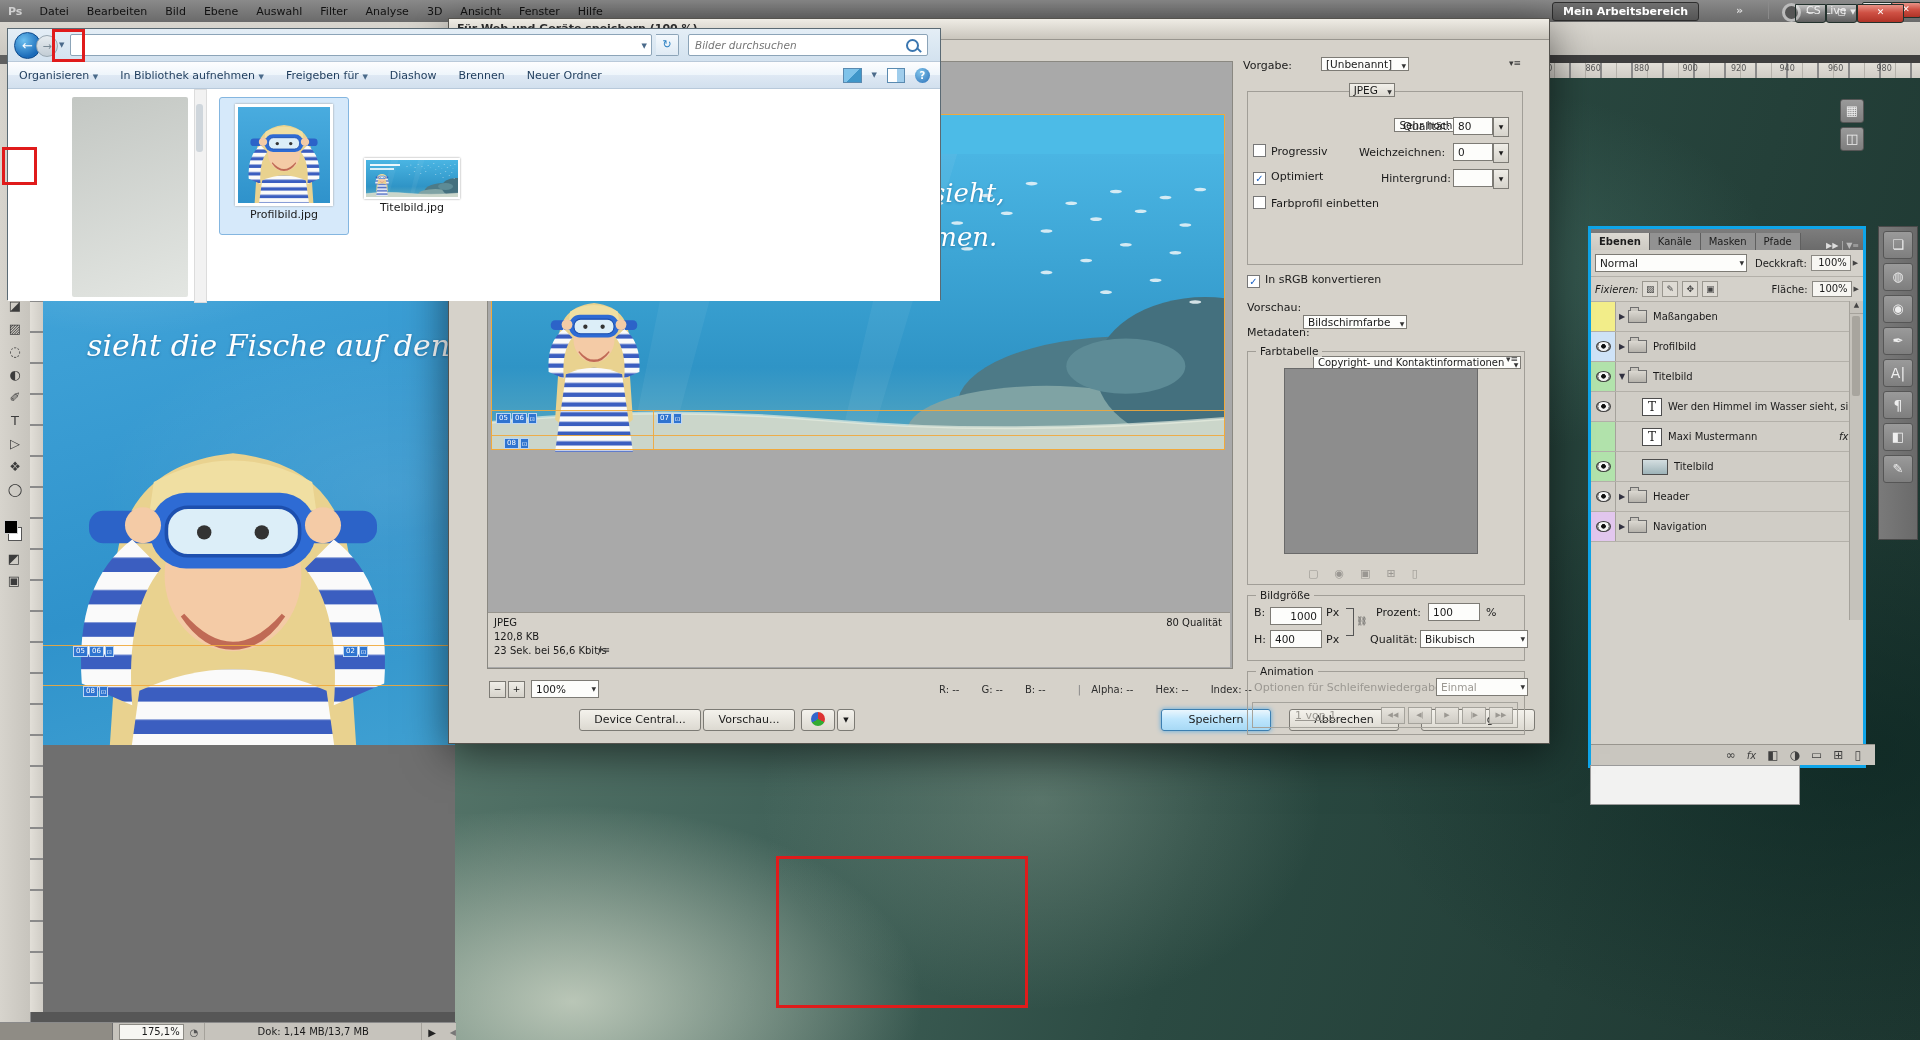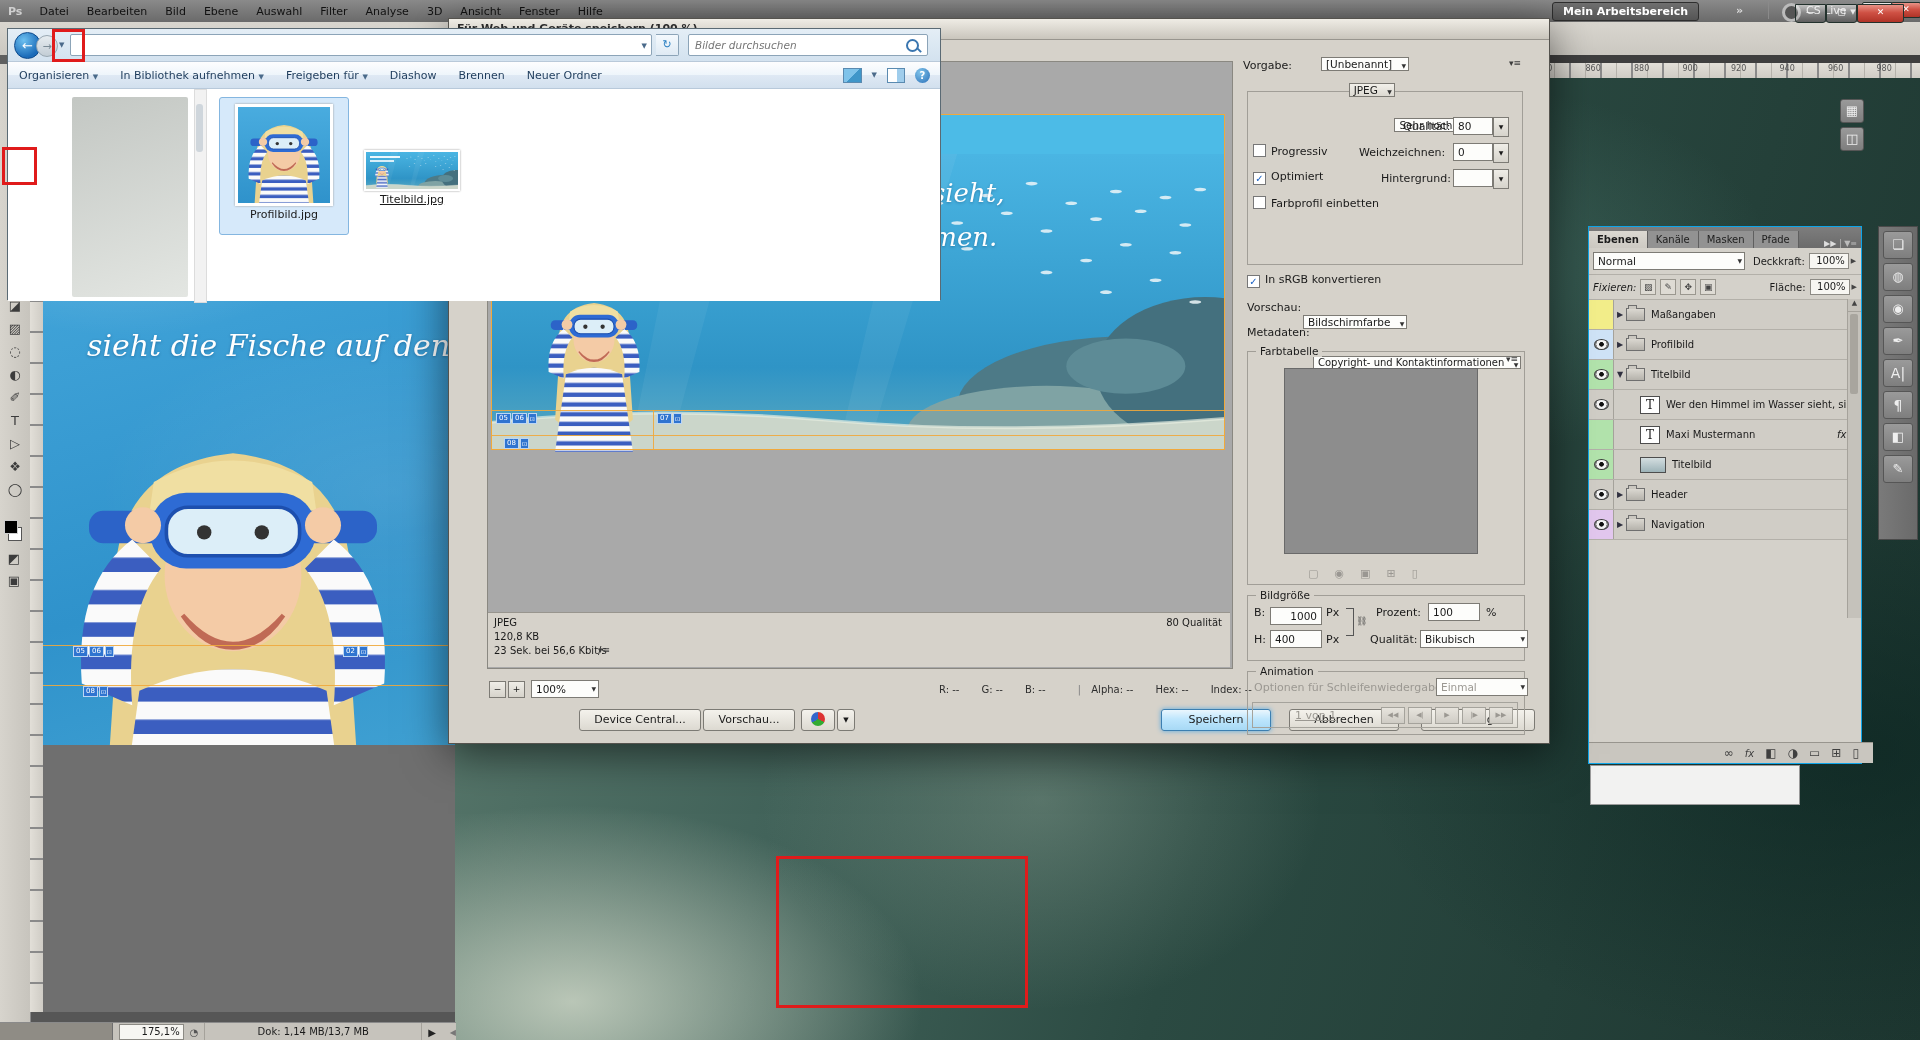--- a/index.html
+++ b/index.html
@@ -49,21 +49,21 @@
   
   #backdoc{left:455px;top:55px;width:1465px;height:985px;background:#3f3f3f;}
   #backcanvas{position:absolute;left:0;top:23px;width:1465px;height:962px;
      background:
        radial-gradient(500px 280px at 8% 96%,rgba(205,214,198,.85),transparent 70%),
        radial-gradient(420px 260px at 70% 20%,rgba(90,140,128,.35),transparent 70%),
        radial-gradient(700px 420px at 96% 70%,rgba(8,34,30,.6),transparent 72%),
        radial-gradient(400px 300px at 40% 75%,rgba(160,180,165,.35),transparent 70%),
        linear-gradient(105deg,#5d7c6f 0%,#42635a 30%,#2b4a42 55%,#1d3630 100%);}
   
-  #layers{left:1588px;top:226px;width:272px;height:536px;background:#d4d1ca;border:1px solid #0ea5e9;}
+  #layers{left:1588px;top:226px;width:272px;height:536px;background:#d4d1ca;border:3px solid #0ea5e9;}
   #ltabs{height:21px;background:linear-gradient(#7d7d7d,#6b6b6b);display:flex;align-items:flex-end;}
   .ltab{font-size:10px;padding:3px 8px 3px;background:#929292;color:#1d1d1d;border-right:1px solid #5f5f5f;}
   .ltab.active{background:linear-gradient(#dcd9d2,#cdcac3);font-weight:bold;}
   .lrow{display:flex;align-items:center;height:29px;border-bottom:1px solid #b3b0a9;background:#d0cdc6;font-size:10px;}
   .eyecell{width:24px;height:100%;border-right:1px solid #a5a29b;display:flex;align-items:center;justify-content:center;flex:none;}
   .eye{width:13px;height:9px;border:1px solid #3f3f3f;border-radius:50%;
        background:radial-gradient(circle at 50% 48%,#111 0 2px,#f4f4f4 2.6px 62%,#8e8e8e 64%);}
   .exp{font-size:8px;color:#30303f;width:12px;text-align:center;flex:none;}
   .folder{position:relative;width:17px;height:11px;background:linear-gradient(#dbd8d1,#b5b2ab);border:1px solid #6f6f6f;flex:none;margin-right:6px;}
   .folder::before{content:"";position:absolute;top:-4px;left:1px;width:7px;height:3px;background:#cac7c0;border:1px solid #6f6f6f;border-bottom:none;}
@@ -700,21 +700,21 @@
         </div>
         <div id="exp-files" style="position:absolute;left:197px;top:0;right:0;height:212px;">
             <div class="fitem" style="left:14px;top:8px;width:128px;height:136px;background:#d6e9fa;border:1px solid #84b6e0;border-radius:3px;">
     <div style="width:92px;height:96px;margin:6px auto 2px;background:linear-gradient(#49acdf,#2f92cb);border:3px solid #fff;box-shadow:0 0 2px #999;position:relative;overflow:hidden;">
          <svg viewBox="0 0 100 150" style="position:absolute;left:4px;top:8px;width:84px;height:126px;">
                   <use href="#sym-woman"></use>
                 </svg>
               </div>
               <div style="margin-top:2px;">Profilbild.jpg</div>
             </div>
-            <div class="fitem" style="left:152px;top:8px;width:108px;height:136px;border:1px solid transparent;border-radius:3px;text-decoration:underline;">
+            <div class="fitem" style="left:152px;top:16px;width:108px;height:136px;border:1px solid transparent;border-radius:3px;">
     <div style="width:92px;height:37px;margin:52px auto 2px;border:2px solid #fff;box-shadow:0 0 2px #999;position:relative;overflow:hidden;">
          <svg viewBox="0 0 740 300" preserveAspectRatio="none" style="position:absolute;left:0;top:0;width:92px;height:37px;">
                   <use href="#sym-scene"></use>
                 </svg>
          <div style="position:absolute;left:4px;top:4px;width:30px;height:2px;background:rgba(255,255,255,.9);"></div>
          <div style="position:absolute;left:4px;top:8px;width:24px;height:2px;background:rgba(255,255,255,.8);"></div>
          <svg viewBox="0 0 100 150" style="position:absolute;left:8px;top:12px;width:16px;height:24px;">
                   <use href="#sym-woman"></use>
                 </svg>
               </div>

